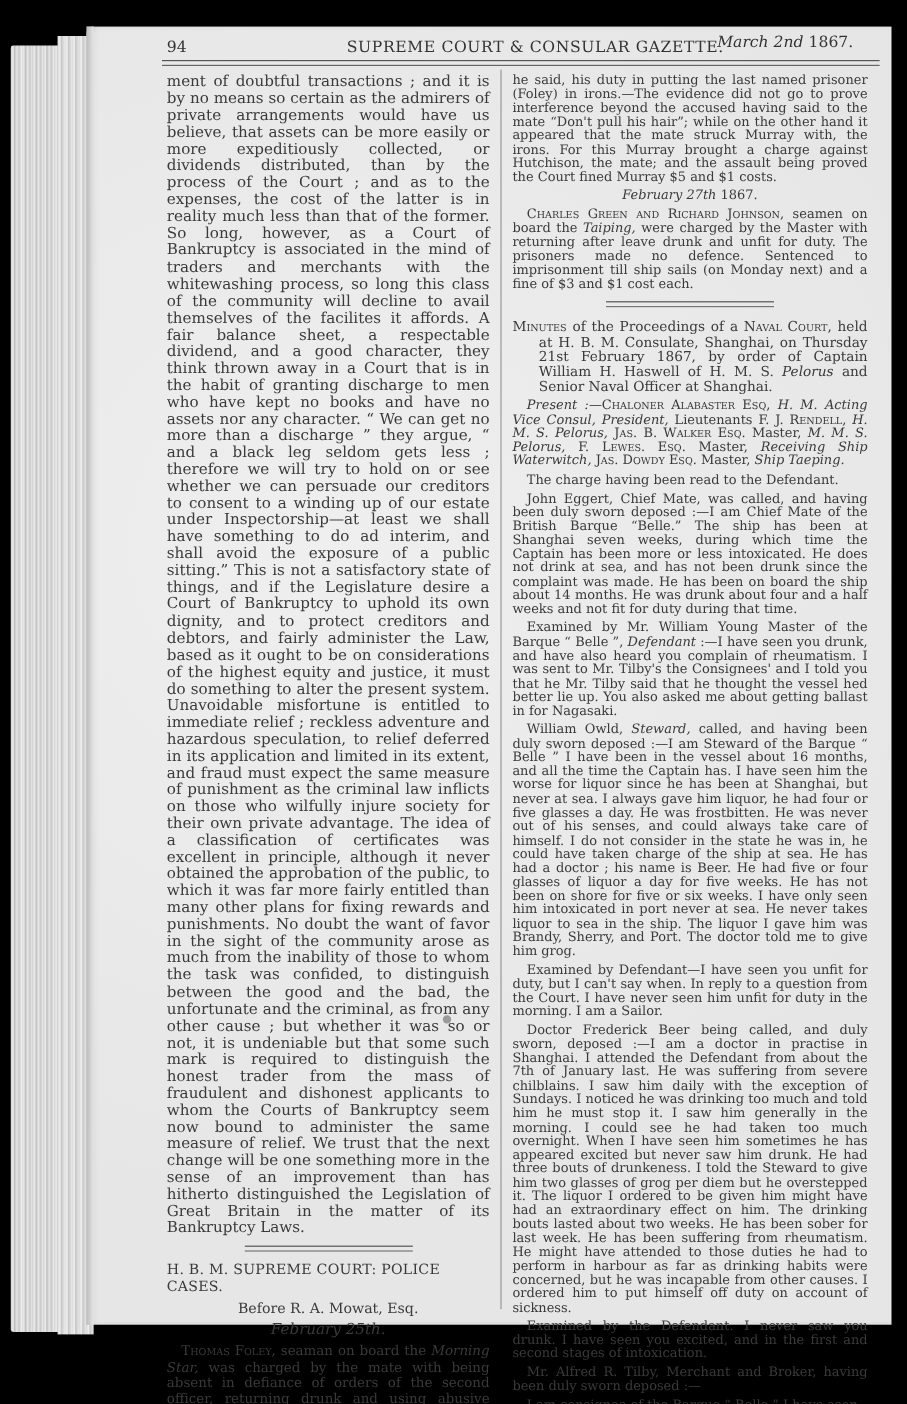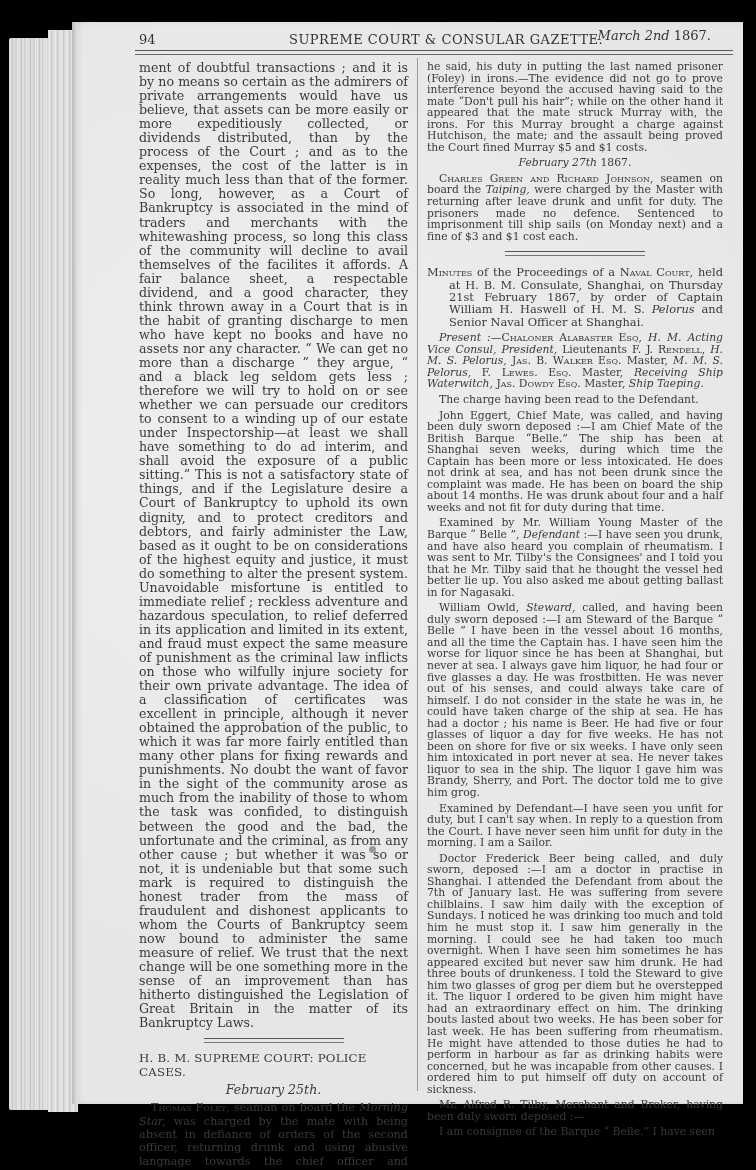--- a/index.html
+++ b/index.html
@@ -77,34 +77,36 @@
   <span class="title">SUPREME COURT &amp; CONSULAR GAZETTE.</span>
   <span class="date"><span>March 2nd</span> <span class="yr">1867.</span></span>
 </div>
 <div class="rule-top"></div>
 <div class="col-divider"></div>
 
 <div class="col col-left">
   <p>ment of doubtful transactions ; and it is by no means so certain as the admirers of private arrangements would have us believe, that assets can be more easily or more expeditiously collected, or dividends distributed, than by the process of the Court ; and as to the expenses, the cost of the latter is in reality much less than that of the former. So long, however, as a Court of Bankruptcy is associated in the mind of traders and merchants with the whitewashing process, so long this class of the community will decline to avail themselves of the facilites it affords. A fair balance sheet, a respectable dividend, and a good character, they think thrown away in a Court that is in the habit of granting discharge to men who have kept no books and have no assets nor any character. “ We can get no more than a discharge ” they argue, “ and a black leg seldom gets less ; therefore we will try to hold on or see whether we can persuade our creditors to consent to a winding up of our estate under Inspectorship—at least we shall have something to do ad interim, and shall avoid the exposure of a public sitting.” This is not a satisfactory state of things, and if the Legislature desire a Court of Bankruptcy to uphold its own dignity, and to protect creditors and debtors, and fairly administer the Law, based as it ought to be on considerations of the highest equity and justice, it must do something to alter the present system. Unavoidable misfortune is entitled to immediate relief ; reckless adventure and hazardous speculation, to relief deferred in its application and limited in its extent, and fraud must expect the same measure of punishment as the criminal law inflicts on those who wilfully injure society for their own private advantage. The idea of a classification of certificates was excellent in principle, although it never obtained the approbation of the public, to which it was far more fairly entitled than many other plans for fixing rewards and punishments. No doubt the want of favor in the sight of the community arose as much from the inability of those to whom the task was confided, to distinguish between the good and the bad, the unfortunate and the criminal, as from any other cause ; but whether it was so or not, it is undeniable but that some such mark is required to distinguish the honest trader from the mass of fraudulent and dishonest applicants to whom the Courts of Bankruptcy seem now bound to administer the same measure of relief. We trust that the next change will be one something more in the sense of an improvement than has hitherto distinguished the Legislation of Great Britain in the matter of its Bankruptcy Laws.</p>
   <div class="sep left-sep"></div>
   <p class="heading">H. B. M. SUPREME COURT: POLICE CASES.</p>
+  <p class="sub">Before R. A. Mowat, Esq.</p>
   <p class="date-line">February 25th.</p>
   <p class="indent" style="font-size:11.2px;line-height:13.3px;"><span class="sc">Thomas Foley,</span><span> seaman on board the </span><span class="it">Morning Star,</span><span> was charged by the mate with being absent in defiance of orders of the second officer, returning drunk and using abusive langnage towards the chief officer and threatening to fight with some one. The charge was admitted. Sentence one month's imprionment and what wages were due to the prisoner, namely $8, were ordered to be paid into Court to meet the costs of case ($1) and prisoners' maintenance in gaol.</span></p>
 
 </div>
 <div class="speck"></div>
 
 <div class="col col-right">
   <p>he said, his duty in putting the last named prisoner (Foley) in irons.—The evidence did not go to prove interference beyond the accused having said to the mate “Don't pull his hair”; while on the other hand it appeared that the mate struck Murray with, the irons. For this Murray brought a charge against Hutchison, the mate; and the assault being proved the Court fined Murray $5 and $1 costs.</p>
   <p class="date-line"><span>February 27th</span> <span style="font-style:normal">1867.</span></p>
   <p class="indent"><span class="sc">Charles Green and Richard Johnson,</span><span> seamen on board the </span><span class="it">Taiping,</span><span> were charged by the Master with returning after leave drunk and unfit for duty. The prisoners made no defence. Sentenced to imprisonment till ship sails (on Monday next) and a fine of $3 and $1 cost each.</span></p>
   <div class="sep" style="margin:9px auto 10px auto;"></div>
   <p class="hang" style="font-size:11.4px;line-height:12.4px;"><span class="sc">Minutes</span><span> of the Proceedings of a </span><span class="sc">Naval Court,</span><span> held at H. B. M. Consulate, Shanghai, on Thursday 21st February 1867, by order of Captain William H. Haswell of H. M. S. </span><span class="it">Pelorus</span><span> and Senior Naval Officer at Shanghai.</span></p>
   <p class="indent" style="margin-top:3px;"><span class="it">Present :</span><span>—</span><span class="sc">Chaloner Alabaster Esq,</span><span class="it"> H. M. Acting Vice Consul, President,</span><span> Lieutenants F. J. </span><span class="sc">Rendell,</span><span class="it"> H. M. S. Pelorus,</span><span> </span><span class="sc">Jas. B. Walker Esq.</span><span> Master, </span><span class="it">M. M. S. Pelorus,</span><span> F. </span><span class="sc">Lewes. Esq.</span><span> Master, </span><span class="it">Receiving Ship Waterwitch,</span><span> </span><span class="sc">Jas. Dowdy Esq.</span><span> Master, </span><span class="it">Ship Taeping.</span></p>
   <p class="indent">The charge having been read to the Defendant.</p>
   <p class="indent">John Eggert, Chief Mate, was called, and having been duly sworn deposed :—I am Chief Mate of the British Barque “Belle.” The ship has been at Shanghai seven weeks, during which time the Captain has been more or less intoxicated. He does not drink at sea, and has not been drunk since the complaint was made. He has been on board the ship about 14 months. He was drunk about four and a half weeks and not fit for duty during that time.</p>
   <p class="indent"><span>Examined by Mr. William Young Master of the Barque “ Belle ”, </span><span class="it">Defendant</span><span> :—I have seen you drunk, and have also heard you complain of rheumatism. I was sent to Mr. Tilby's the Consignees' and I told you that he Mr. Tilby said that he thought the vessel hed better lie up. You also asked me about getting ballast in for Nagasaki.</span></p>
   <p class="indent"><span>William Owld, </span><span class="it">Steward,</span><span> called, and having been duly sworn deposed :—I am Steward of the Barque “ Belle ” I have been in the vessel about 16 months, and all the time the Captain has. I have seen him the worse for liquor since he has been at Shanghai, but never at sea. I always gave him liquor, he had four or five glasses a day. He was frostbitten. He was never out of his senses, and could always take care of himself. I do not consider in the state he was in, he could have taken charge of the ship at sea. He has had a doctor ; his name is Beer. He had five or four glasses of liquor a day for five weeks. He has not been on shore for five or six weeks. I have only seen him intoxicated in port never at sea. He never takes liquor to sea in the ship. The liquor I gave him was Brandy, Sherry, and Port. The doctor told me to give him grog.</span></p>
   <p class="indent">Examined by Defendant—I have seen you unfit for duty, but I can't say when. In reply to a question from the Court. I have never seen him unfit for duty in the morning. I am a Sailor.</p>
   <p class="indent">Doctor Frederick Beer being called, and duly sworn, deposed :—I am a doctor in practise in Shanghai. I attended the Defendant from about the 7th of January last. He was suffering from severe chilblains. I saw him daily with the exception of Sundays. I noticed he was drinking too much and told him he must stop it. I saw him generally in the morning. I could see he had taken too much overnight. When I have seen him sometimes he has appeared excited but never saw him drunk. He had three bouts of drunkeness. I told the Steward to give him two glasses of grog per diem but he overstepped it. The liquor I ordered to be given him might have had an extraordinary effect on him. The drinking bouts lasted about two weeks. He has been sober for last week. He has been suffering from rheumatism. He might have attended to those duties he had to perform in harbour as far as drinking habits were concerned, but he was incapable from other causes. I ordered him to put himself off duty on account of sickness.</p>
+  <p class="indent">Examined by the Defendant. I never saw you drunk. I have seen you excited, and in the first and second stages of intoxication.</p>
   <p class="indent">Mr. Alfred R. Tilby, Merchant and Broker, having been duly sworn deposed :—</p>
   <p class="indent">I am consignee of the Barque “ Belle.” I have seen</p>
 </div>
 
 </body></html>

